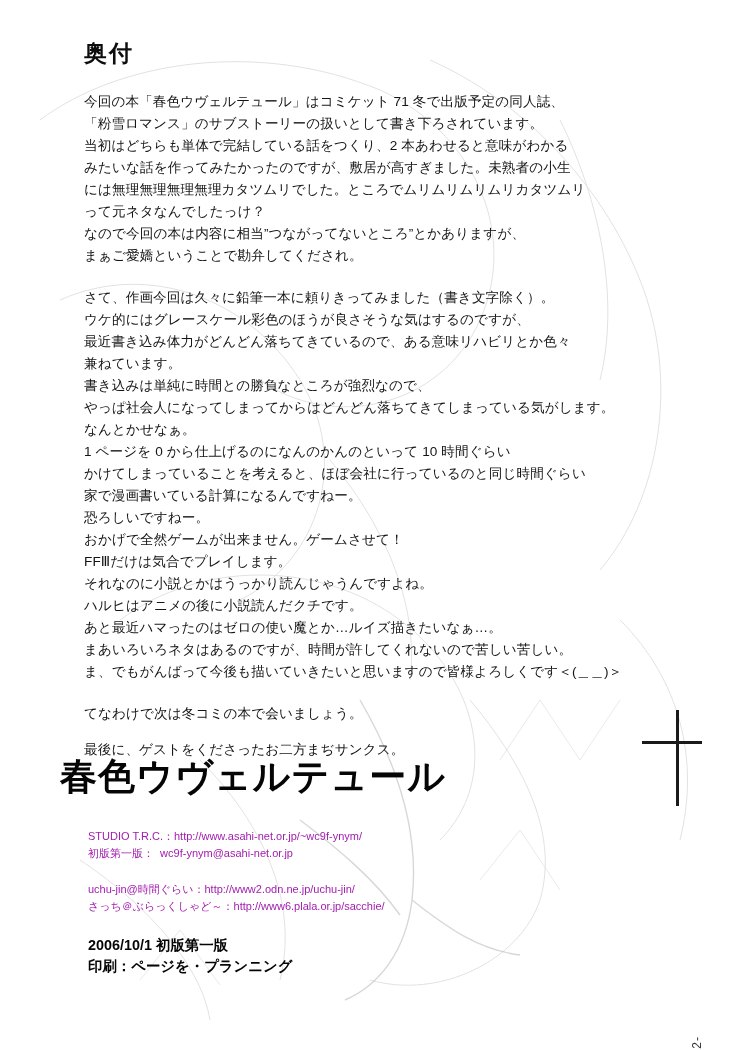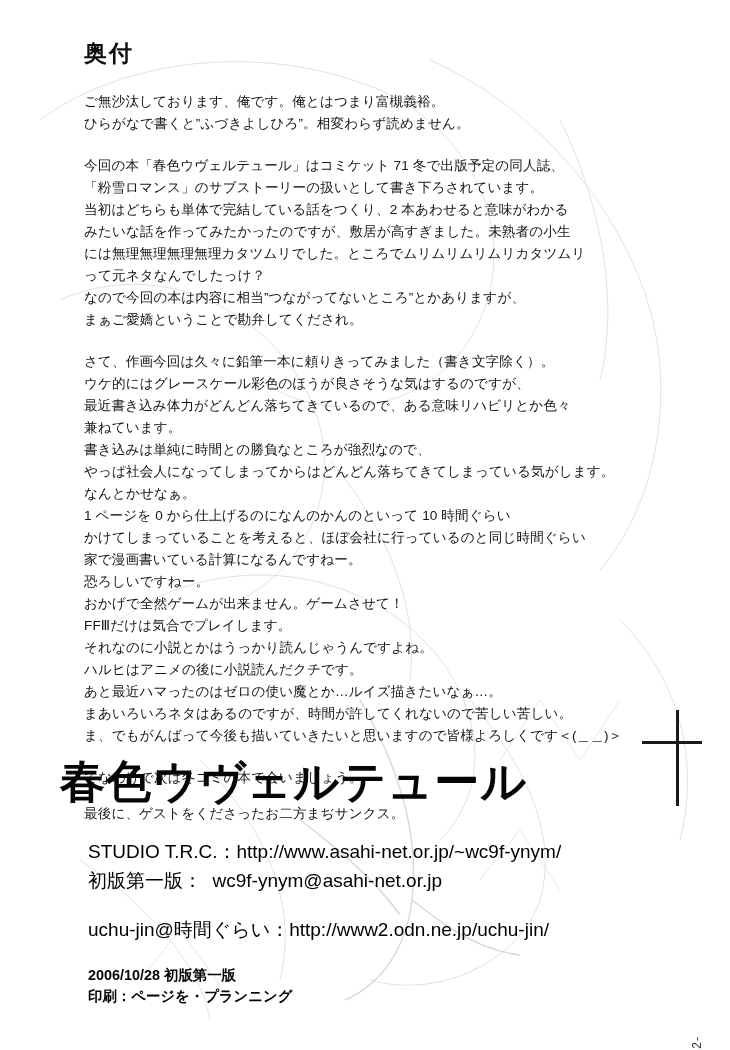--- a/index.html
+++ b/index.html
@@ -88,34 +88,34 @@
     position: absolute;
     left: 0;
     right: 0;
     top: 752px;
     z-index: 2;
     padding: 0 46px 0 60px;
     box-sizing: border-box;
   }
 
   .title-big {
-    font-size: 45px;
+    font-size: 37px;
     font-weight: bold;
     letter-spacing: 1px;
     color: #050505;
     margin: 0 0 26px 0;
   }
 
   .credits {
     padding-left: 28px;
   }
   .credit-line {
-    font-size: 19px;
+    font-size: 11px;
     line-height: 1.52;
-    color: #000000;
+    color: #a21caf;
     white-space: pre-wrap;
   }
   .credit-group { margin-bottom: 20px; }
 
   .imprint {
     padding-left: 28px;
     margin-top: 4px;
   }
   .imprint-line {
     font-size: 14.4px;
@@ -163,22 +163,20 @@
       <path d="M480 880 L520 830 L560 890"></path>
       <path d="M140 980 L180 930 L220 985"></path>
     </g>
   </svg>
 </div>
 
 <div class="page">
 
   <h1 class="afterword-heading">奥付</h1>
 
-  <p class="body-block gap-med">ご無沙汰しております、俺です。俺とはつまり富槻義裕。
-ひらがなで書くと”ふづきよしひろ”。相変わらず読めません。</p>
   <p class="body-block gap-med">今回の本「春色ウヴェルテュール」はコミケット 71 冬で出版予定の同人誌、
 「粉雪ロマンス」のサブストーリーの扱いとして書き下ろされています。
 当初はどちらも単体で完結している話をつくり、2 本あわせると意味がわかる
 みたいな話を作ってみたかったのですが、敷居が高すぎました。未熟者の小生
 には無理無理無理無理カタツムリでした。ところでムリムリムリムリカタツムリ
 って元ネタなんでしたっけ？
 なので今回の本は内容に相当”つながってないところ”とかありますが、
 まぁご愛嬌ということで勘弁してくだされ。</p>
   <p class="body-block gap-med">さて、作画今回は久々に鉛筆一本に頼りきってみました（書き文字除く）。
 ウケ的にはグレースケール彩色のほうが良さそうな気はするのですが、
@@ -211,21 +209,22 @@
 <div class="colophon">
   <div class="title-big">春色ウヴェルテュール</div>
 
   <div class="credits credit-group">
     <div class="credit-line">STUDIO T.R.C.：http://www.asahi-net.or.jp/~wc9f-ynym/</div>
     <div class="credit-line">初版第一版：  wc9f-ynym@asahi-net.or.jp</div>
   </div>
 
   <div class="credits credit-group">
     <div class="credit-line">uchu-jin@時間ぐらい：http://www2.odn.ne.jp/uchu-jin/</div>
+    <div class="credit-line">さっち＠ぶらっくしゃど～：http://www6.plala.or.jp/sacchie/</div>
   </div>
 
   <div class="imprint">
-    <div class="imprint-line">2006/10/28 初版第一版</div>
+    <div class="imprint-line">2006/10/1 初版第一版</div>
     <div class="imprint-line">印刷：ページを・プランニング</div>
   </div>
 </div>
 
 <div class="page-number">-22-</div>
 
 </body></html>

